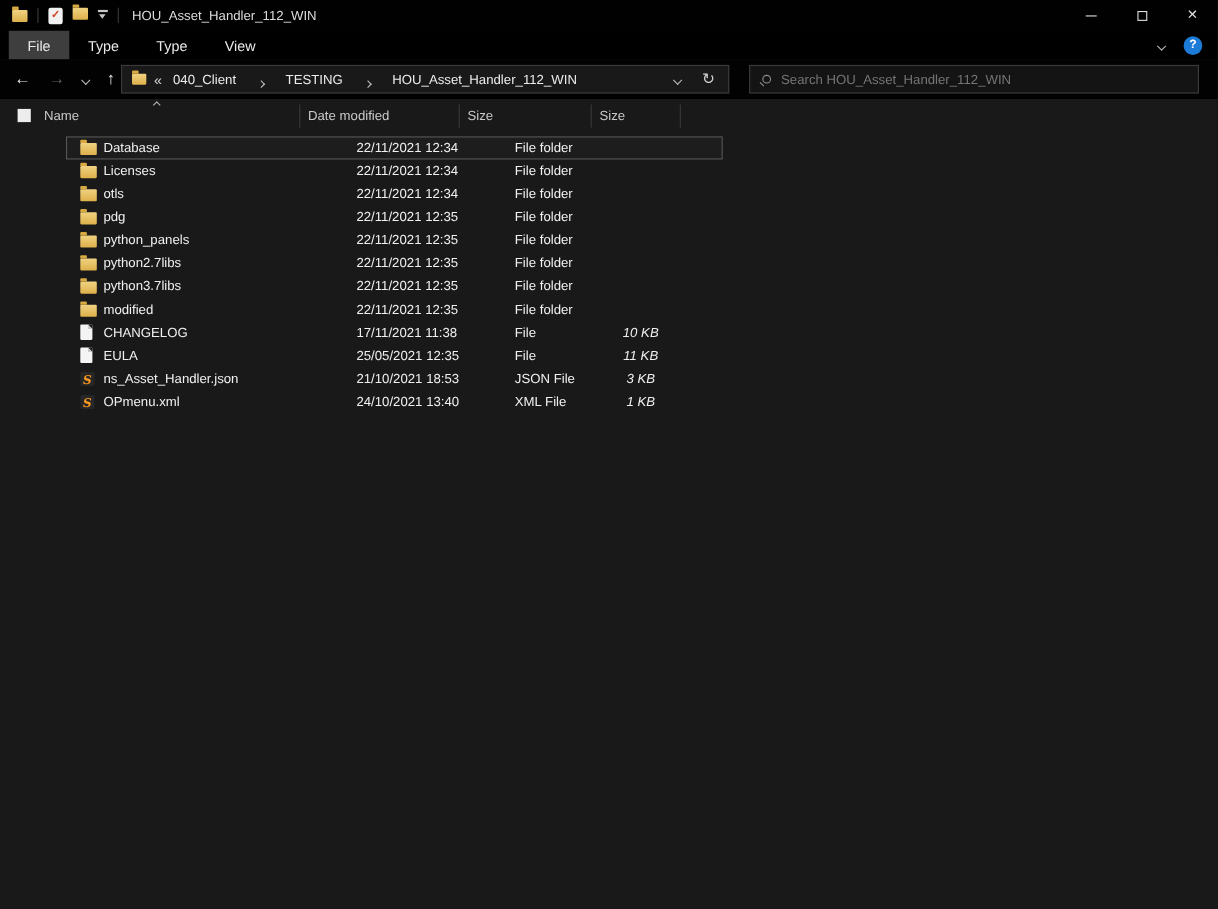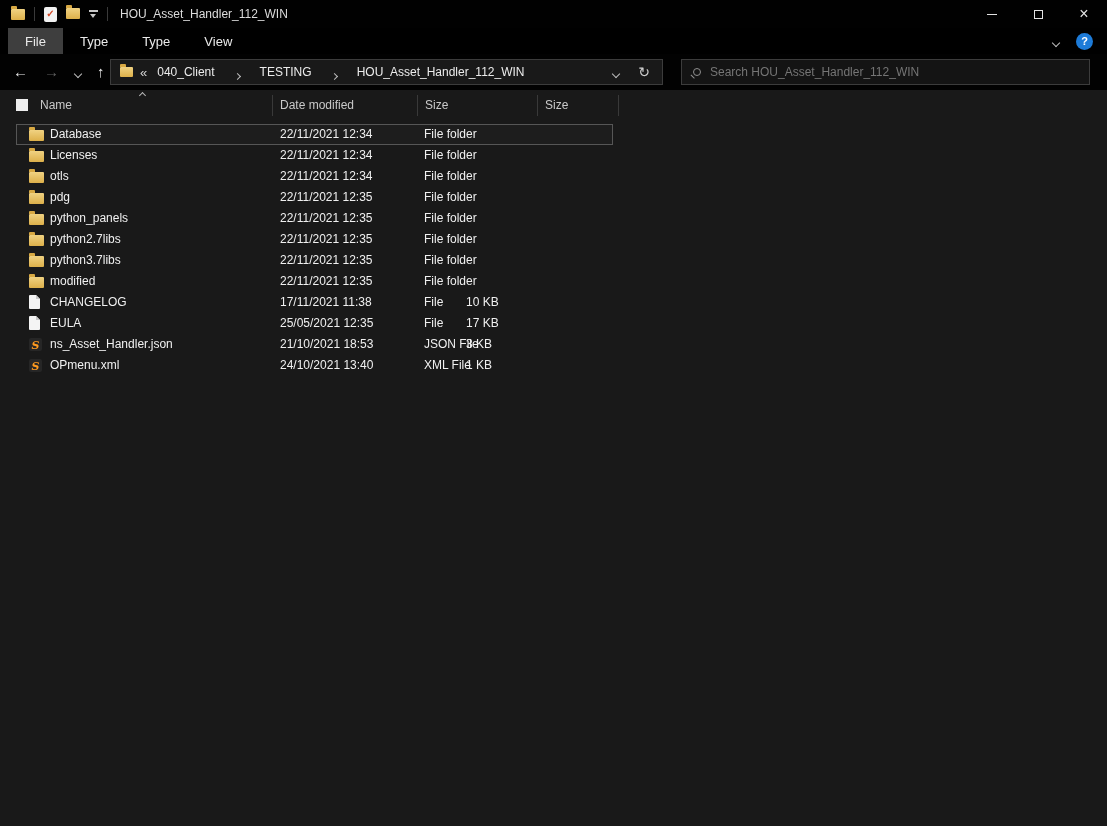--- a/index.html
+++ b/index.html
@@ -69,36 +69,36 @@
   
   .content { flex:1 1 auto; background:#191919; position:relative; overflow:hidden; }
   .lheader { position:relative; height:30px; font-size:12px; color:#c9c9c9; }
   .hdr-checkbox { position:absolute; left:16px; top:9px; width:12px; height:12px; background:#ededed; }
   .hdr-label { position:absolute; top:8px; white-space:nowrap; }
   .h-name { left:40px; } .h-date { left:280px; } .h-type { left:425px; } .h-size { left:545px; }
   .sort-caret { position:absolute; left:140px; top:3px; border-color:#b5b5b5; }
   .col-sep { position:absolute; top:5px; width:1px; height:21px; background:#393939; }
   .sep-1 { left:272px; } .sep-2 { left:417px; } .sep-3 { left:537px; } .sep-4 { left:618px; }
 
-  #rows { position:absolute; top:34px; left:0; right:16px; }
+  #rows { position:absolute; top:34px; left:0; right:16px;padding-left:44px; }
   .row { position:relative; height:21px; margin-left:16px; width:597px; font-size:12px; color:#f0f0f0; }
   .row.selected { outline:1px solid #565656; outline-offset:-1px; background:#1d1d1d; }
   .ficon { position:absolute; left:13px; }
   .ficon.icon-folder { top:6px; }
   .ficon.icon-file { top:3px; }
   .ficon.icon-sublime { top:4px; }
   .icon-file { display:inline-block; width:11px; height:14px; background:#f4f4f4; border-radius:1px; position:relative; }
   .icon-file::before { content:''; position:absolute; top:0; right:0; border-top:4px solid #191919; border-left:4px solid transparent; }
   .icon-file::after { content:''; position:absolute; top:0; right:0; border-bottom:4px solid #c9c9c9; border-right:4px solid transparent; }
   .icon-sublime { display:inline-block; width:13px; height:13px; background:#262626; border-radius:2px; text-align:center; }
   .icon-sublime .sub-s { color:#ff9a1f; font-style:italic; font-weight:bold; font-size:11px; line-height:13px; font-family:"DejaVu Serif", serif; }
   .cell-name { position:absolute; left:34px; top:3px; white-space:nowrap; }
   .cell-date { position:absolute; left:264px; top:3px; white-space:nowrap; }
   .cell-type { position:absolute; left:408px; top:3px; white-space:nowrap; }
-  .cell-size { position:absolute; left:450px; top:3px; width:145px; text-align:left; white-space:nowrap; }
+  .cell-size { position:absolute; left:450px; top:3px; width:145px; text-align:center; white-space:nowrap;font-style:italic; }
 
   
   .statusbar { height:26px; background:#2b2b2b; display:flex; align-items:center; gap:13px; padding:0 10px 0 14px; font-size:12px; color:#e3e3e3; border-bottom:1px solid #000; flex:0 0 auto; }
   .sb-divider { width:1px; height:15px; background:#6b6b6b; }
   .sb-right { margin-left:auto; display:flex; gap:3px; }
   .sb-view { width:26px; height:21px; display:flex; align-items:center; justify-content:center; }
   .sb-view.active { background:#404040; }
   .icon-details { width:11px; height:14px; border:1px solid #a8a8a8; background:repeating-linear-gradient(180deg, transparent 0 2px, #a8a8a8 2px 3px); }
   .icon-thumb { width:16px; height:12px; border:1px solid #9a9a9a; background:linear-gradient(180deg,#8fc0ea 0%,#8fc0ea 45%,#ececec 45%,#ececec 58%,#76a258 58%,#76a258 100%); }
 </style>
@@ -247,21 +247,21 @@
           <span class="cell-size"></span>
         </div>
         <div class="row">
           <span class="ficon icon-folder"></span>
           <span class="cell-name">modified</span>
           <span class="cell-date">22/11/2021 12:35</span>
           <span class="cell-type">File folder</span>
           <span class="cell-size"></span>
         </div>
         <div class="row"><span class="ficon icon-file"></span><span class="cell-name">CHANGELOG</span><span class="cell-date">17/11/2021 11:38</span><span class="cell-type">File</span><span class="cell-size">10 KB</span></div>
-        <div class="row"><span class="ficon icon-file"></span><span class="cell-name">EULA</span><span class="cell-date">25/05/2021 12:35</span><span class="cell-type">File</span><span class="cell-size">17 KB</span></div>
+        <div class="row"><span class="ficon icon-file"></span><span class="cell-name">EULA</span><span class="cell-date">25/05/2021 12:35</span><span class="cell-type">File</span><span class="cell-size">11 KB</span></div>
         <div class="row">
           <span class="ficon icon-sublime"><span class="sub-s">S</span></span>
           <span class="cell-name">ns_Asset_Handler.json</span>
           <span class="cell-date">21/10/2021 18:53</span>
           <span class="cell-type">JSON File</span>
           <span class="cell-size">3 KB</span>
         </div>
         <div class="row">
           <span class="ficon icon-sublime"><span class="sub-s">S</span></span>
           <span class="cell-name">OPmenu.xml</span>

